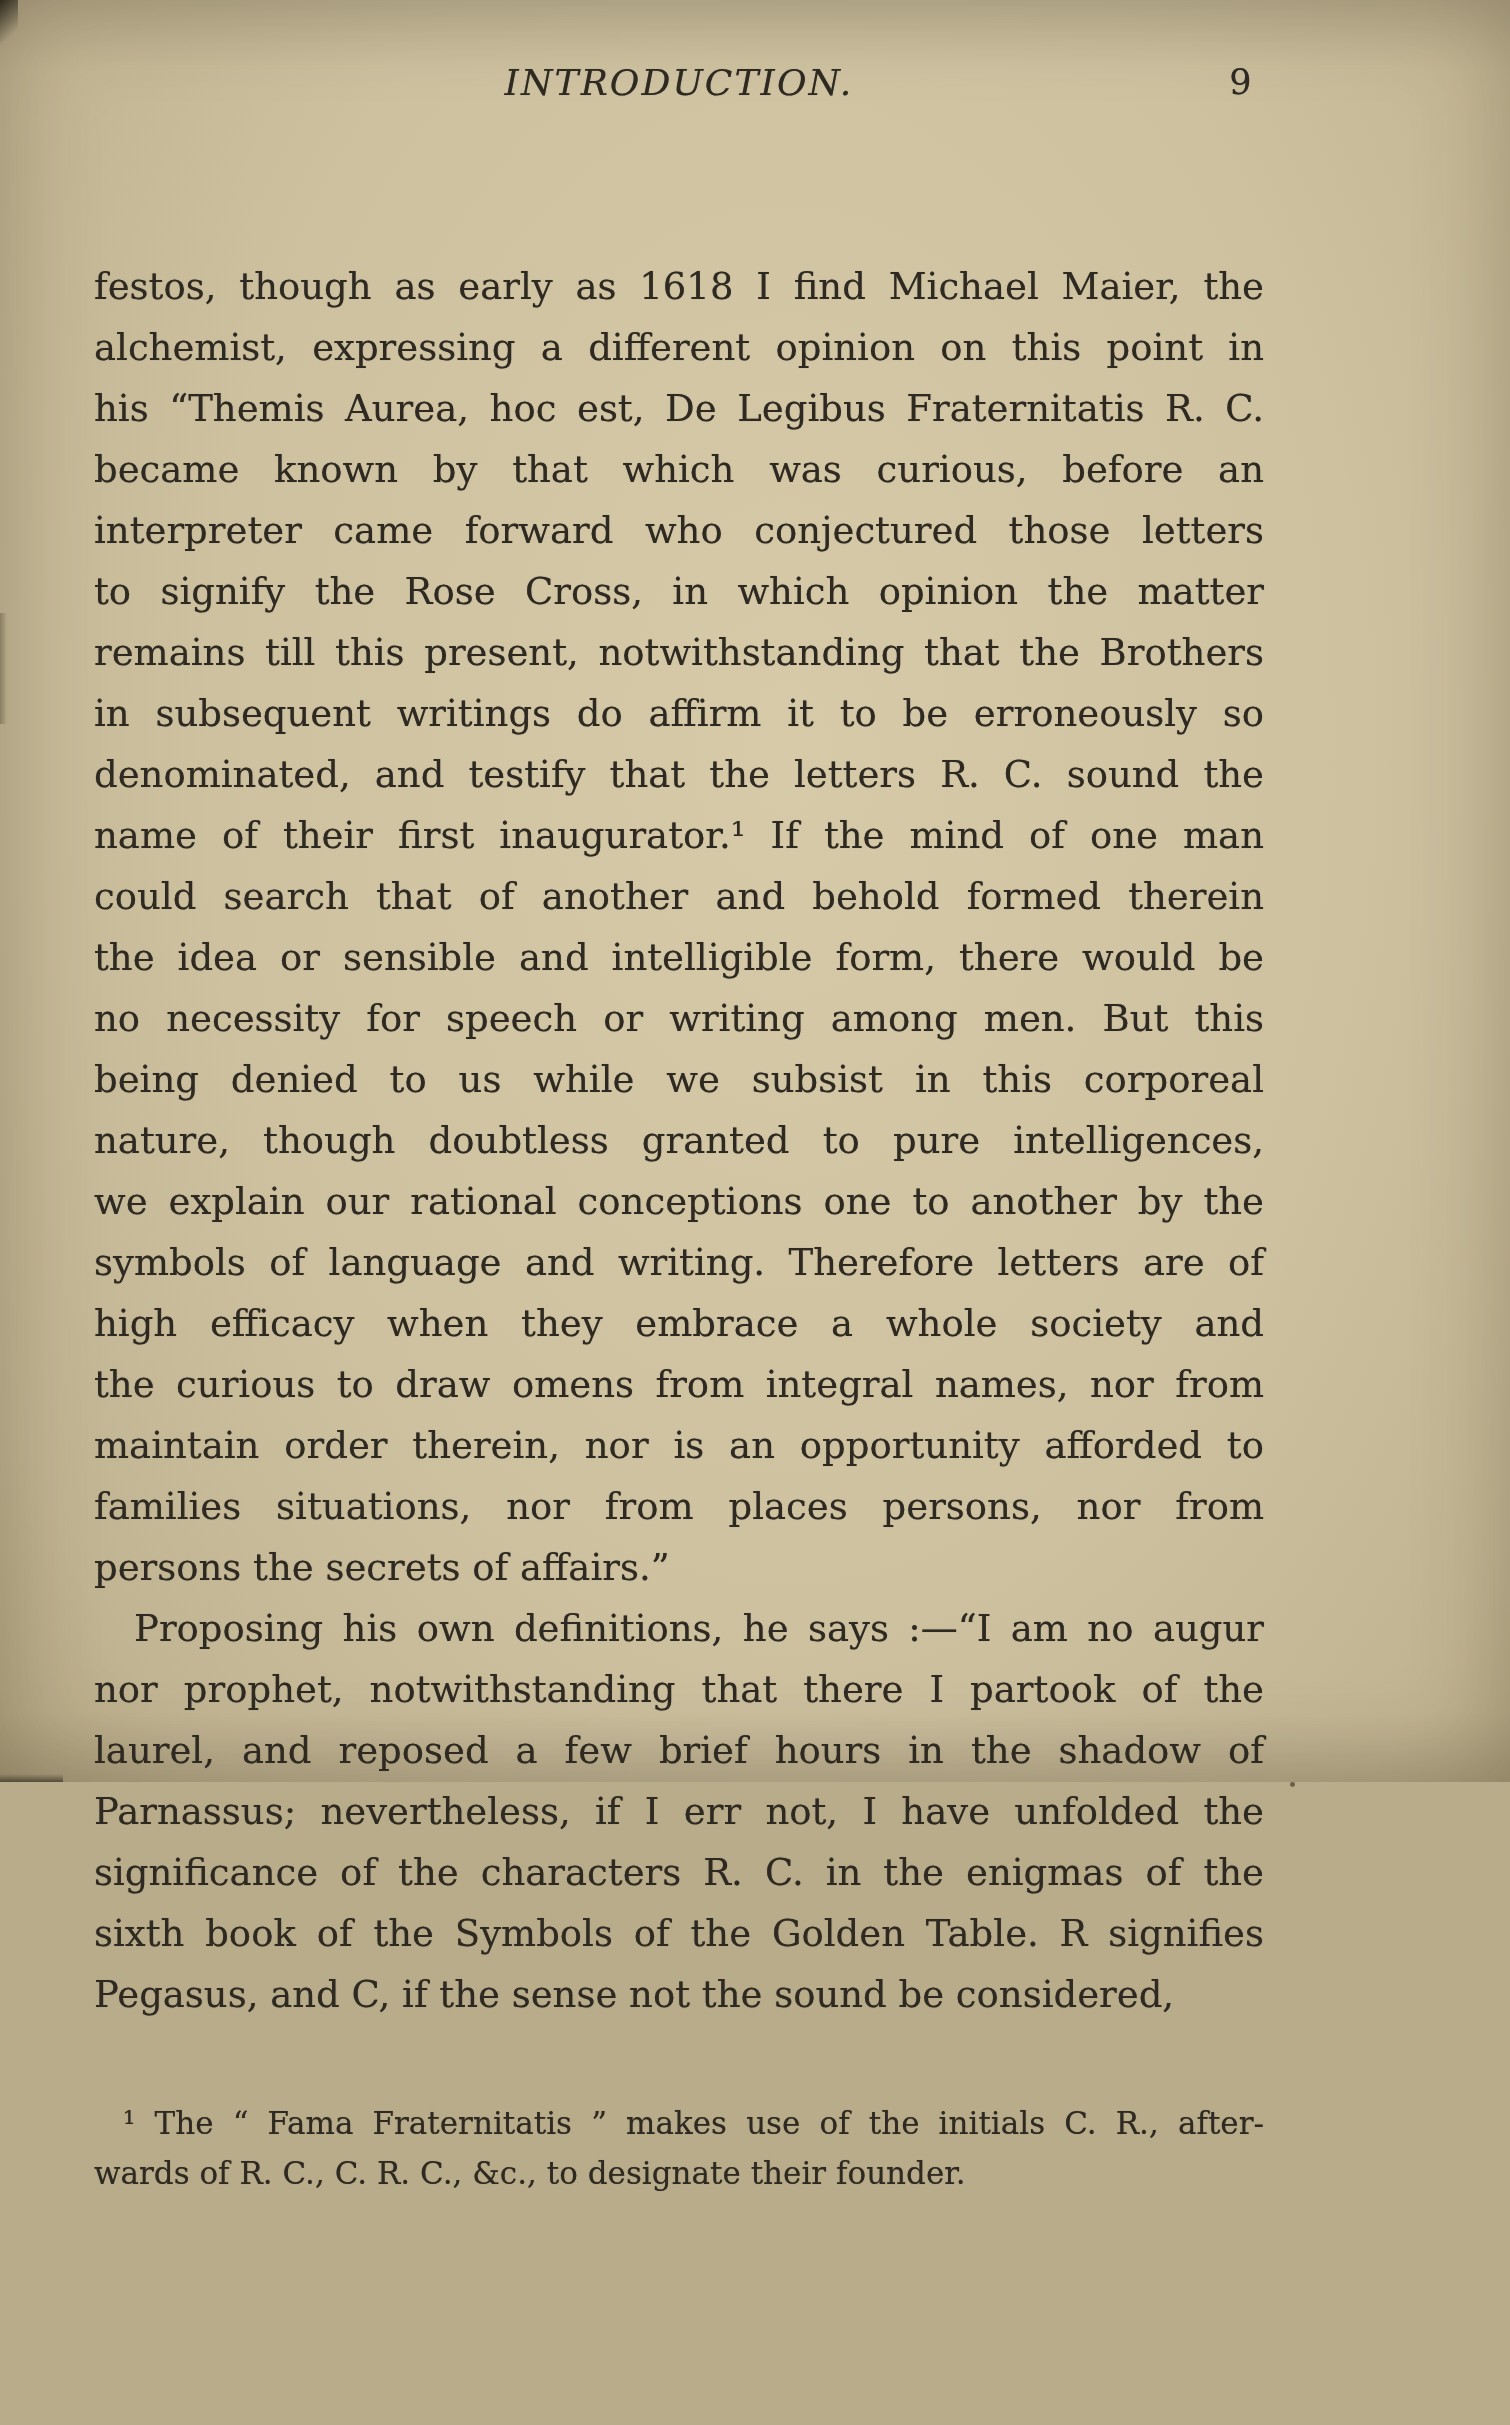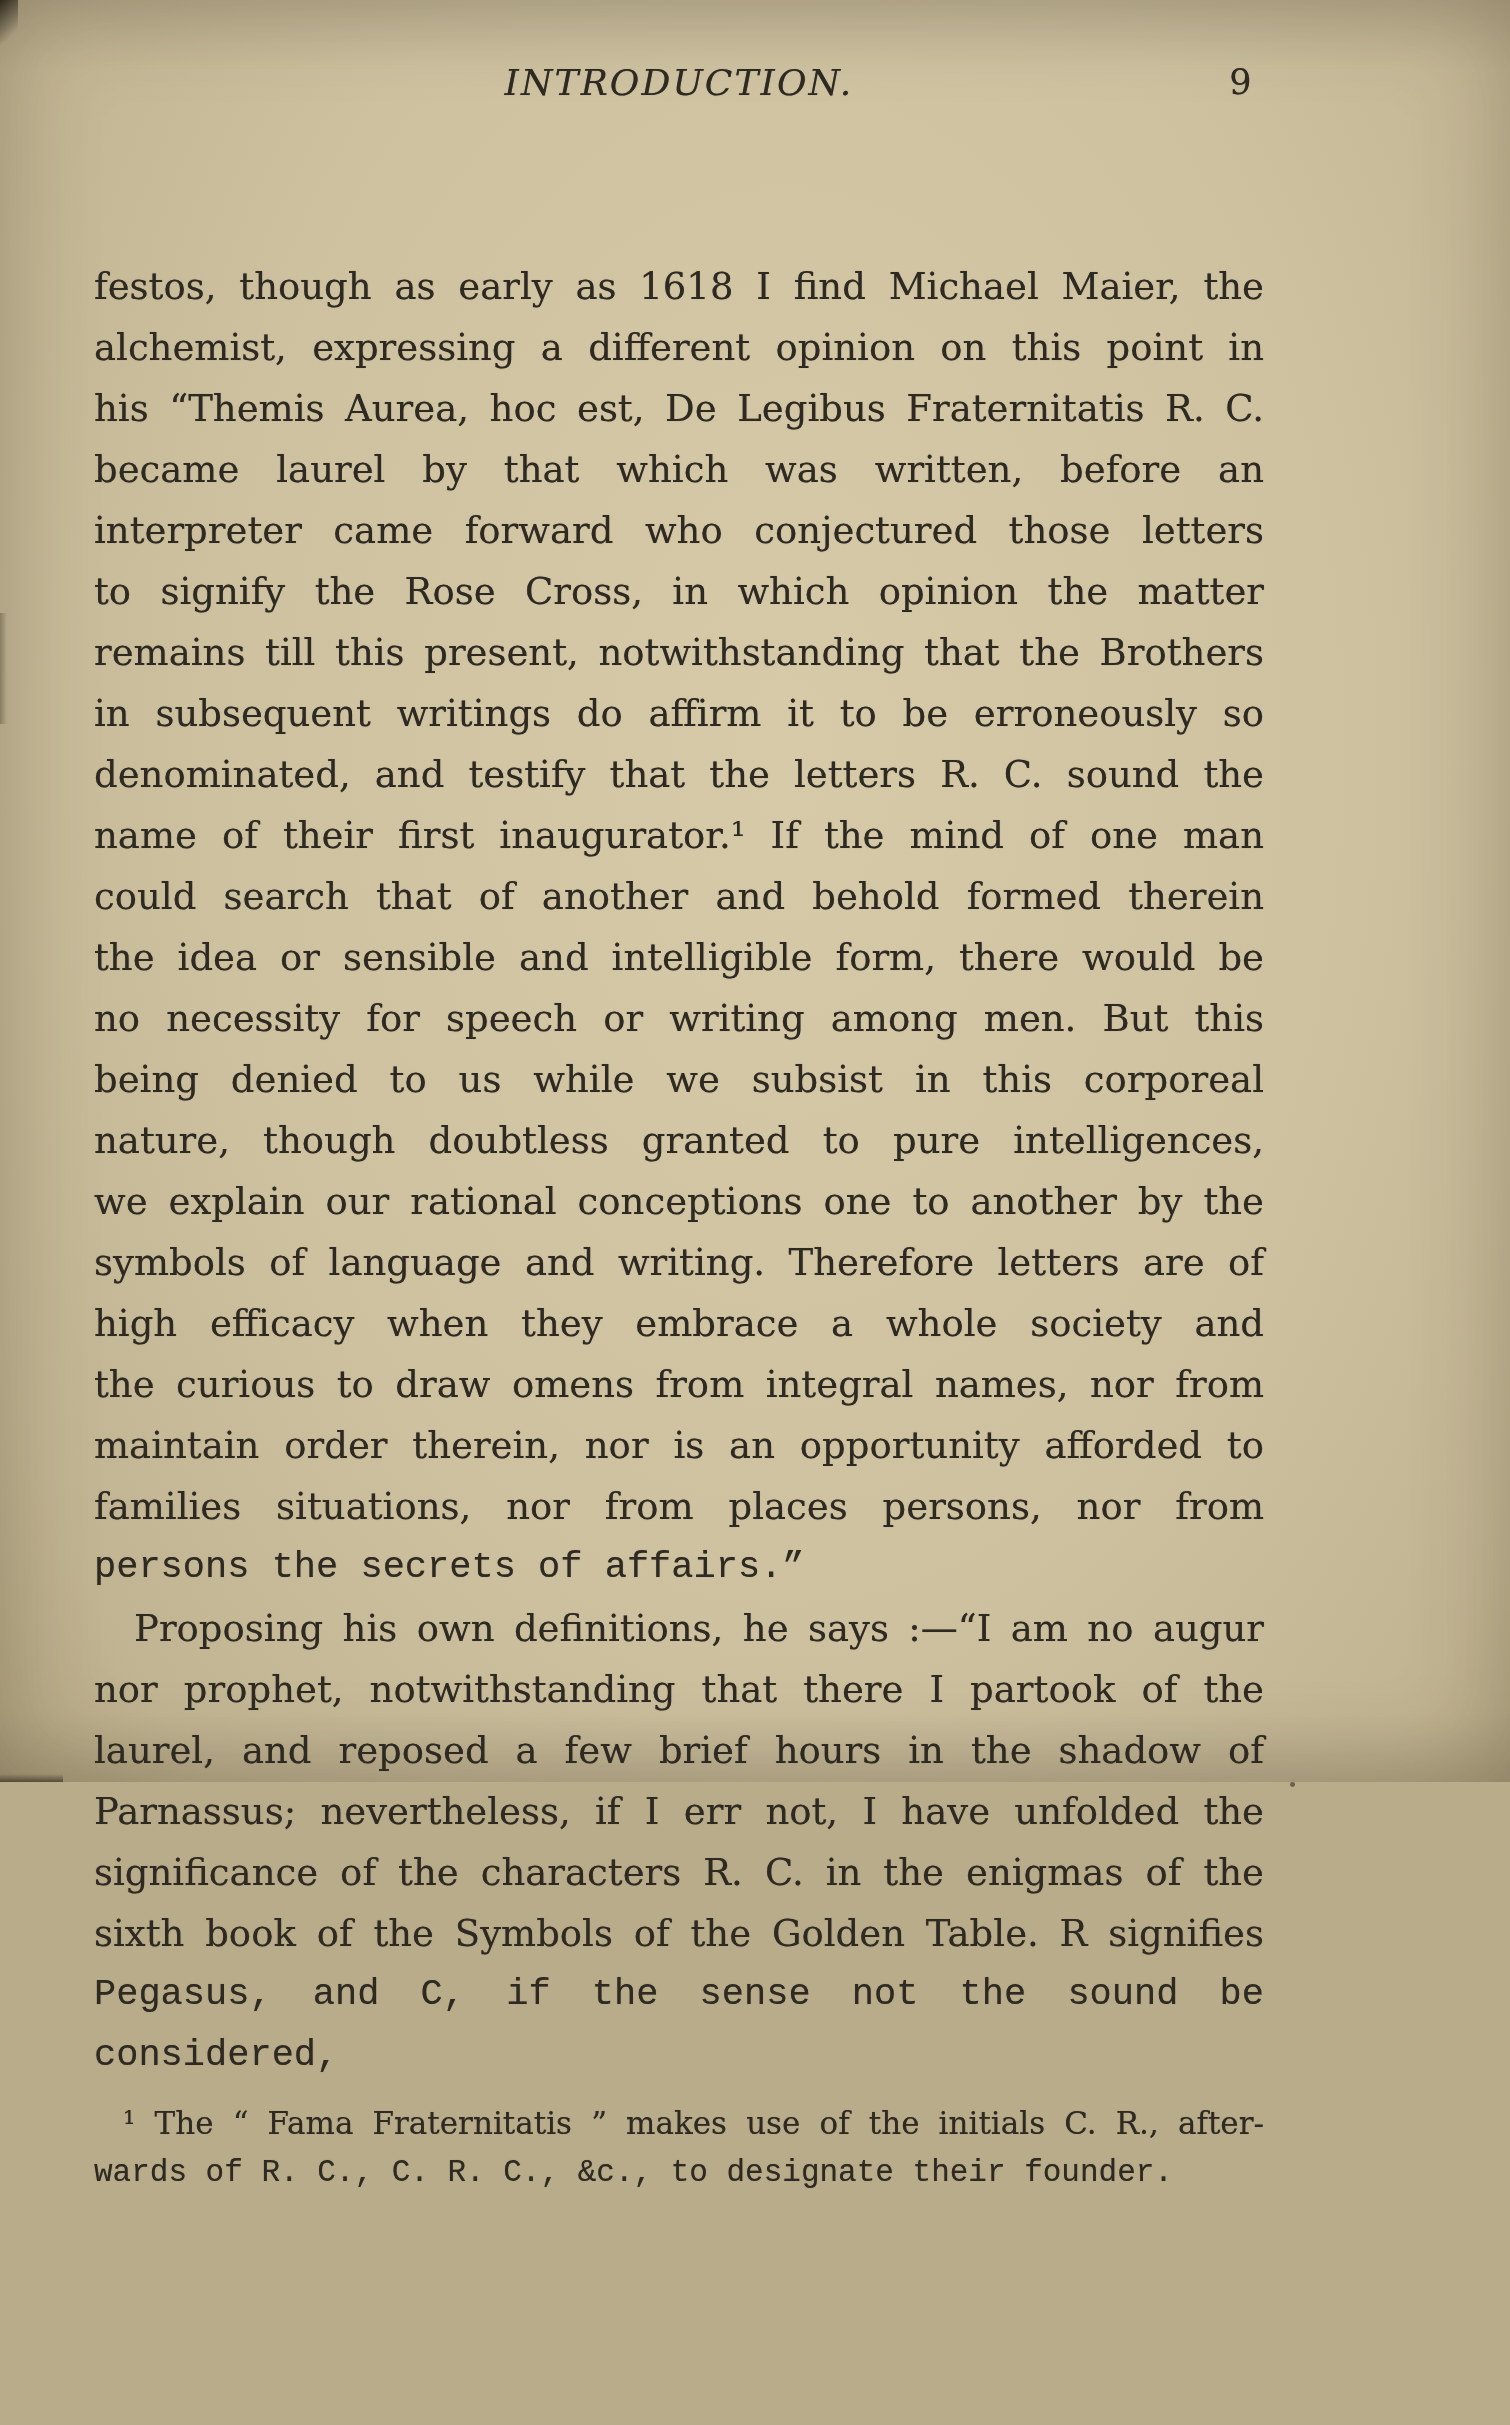--- a/index.html
+++ b/index.html
@@ -63,21 +63,20 @@
   }
   .line {
     line-height: 61px;
     white-space: normal;
     text-align: justify;
     text-align-last: justify;
     text-justify: inter-word;
   }
   .line.para-end {
     text-align-last: left;
-    font-family: Liberation Mono, monospace;
   }
   .line.first-indent {
     padding-left: 40px;
   }
   .footnote {
     position: absolute;
     top: 2098px;
     left: 94px;
     width: 1170px;
     font-size: 31px;
@@ -111,21 +110,21 @@
 
   <div class="header">
     <div class="running-title">INTRODUCTION.</div>
     <div class="page-number">9</div>
   </div>
 
   <div class="body-text" id="body-text">
       <div class="line">festos, though as early as 1618 I find Michael Maier, the</div>
       <div class="line">alchemist, expressing a different opinion on this point in</div>
       <div class="line">his “Themis Aurea, hoc est, De Legibus Fraternitatis R. C.</div>
-      <div class="line">became laurel by that which was written, before an</div>
+      <div class="line">became known by that which was curious, before an</div>
       <div class="line">interpreter came forward who conjectured those letters</div>
       <div class="line">to signify the Rose Cross, in which opinion the matter</div>
       <div class="line">remains till this present, notwithstanding that the Brothers</div>
       <div class="line">in subsequent writings do affirm it to be erroneously so</div>
       <div class="line">denominated, and testify that the letters R. C. sound the</div>
       <div class="line">name of their first inaugurator.¹  If the mind of one man</div>
       <div class="line">could search that of another and behold formed therein</div>
       <div class="line">the idea or sensible and intelligible form, there would be</div>
       <div class="line">no necessity for speech or writing among men.  But this</div>
       <div class="line">being denied to us while we subsist in this corporeal</div>

